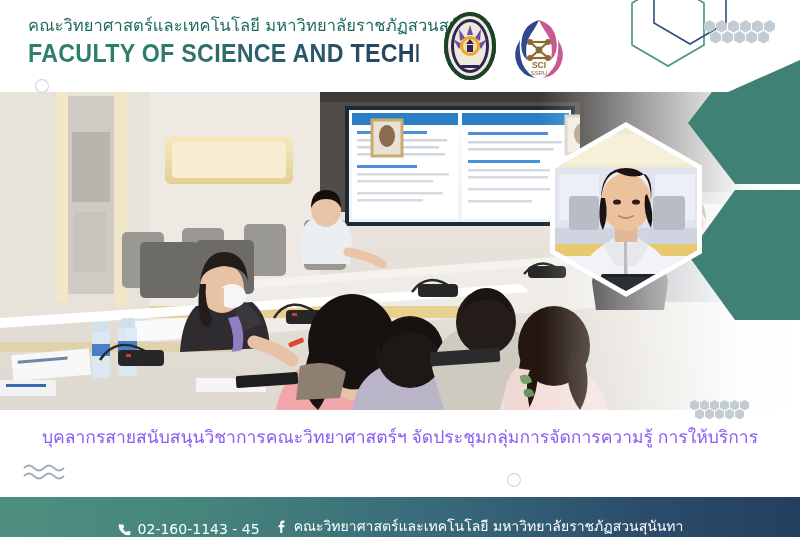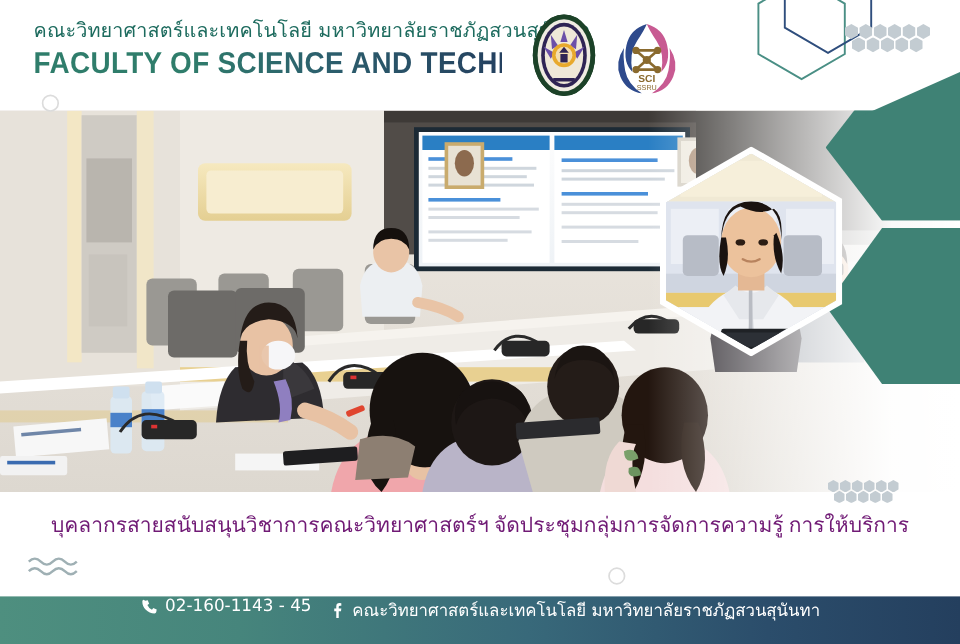--- a/index.html
+++ b/index.html
@@ -42,30 +42,30 @@
           clip-path:polygon(42% 0,100% 0,100% 100%,42% 100%,0 50%);}
 
   .portrait{position:absolute;right:103px;top:128px;width:142px;height:163px;z-index:8;
             clip-path:polygon(50% 0%,100% 25%,100% 75%,50% 100%,0% 75%,0% 25%);
             background:#cfd6e0;overflow:hidden;}
   .portrait-ring{position:absolute;right:98px;top:122px;width:152px;height:175px;z-index:7;
             clip-path:polygon(50% 0%,100% 25%,100% 75%,50% 100%,0% 75%,0% 25%);background:#fff;}
 
   
   .caption{position:absolute;left:0;top:412px;width:800px;height:83px;z-index:10;background:#fff;}
-  .cap-line{text-align:center;color:#701a75;font-size:17.5px;line-height:30px;white-space:nowrap;
-            font-family:Liberation Serif, serif;}
+  .cap-line{text-align:center;color:#8b5cf6;font-size:17.5px;line-height:30px;white-space:nowrap;
+            font-family:Liberation Sans, sans-serif;}
   .cap-l1{padding-top:10px;}
 
   .waves{position:absolute;left:22px;top:462px;z-index:11;}
 
   
   .footer{position:absolute;left:0;top:497px;width:800px;height:40px;z-index:12;
           background:linear-gradient(90deg,#4e8f7f 0%,#46857c 25%,#38697a 55%,#2b4d6b 80%,#243f5e 100%);
-          display:flex;align-items:flex-start;justify-content:center;gap:13px;}
+          display:flex;align-items:flex-end;justify-content:center;gap:13px;}
   .f-txt{color:#fff;font-size:14px;white-space:nowrap;font-family:"DejaVu Sans","Liberation Sans",sans-serif;}
   .f-ico{display:inline-block;vertical-align:middle;}
   .f-item{display:flex;align-items:center;gap:6px;}
 </style>
 </head>
 <body>
 
 <div id="poster">
 
   <div class="photo">

